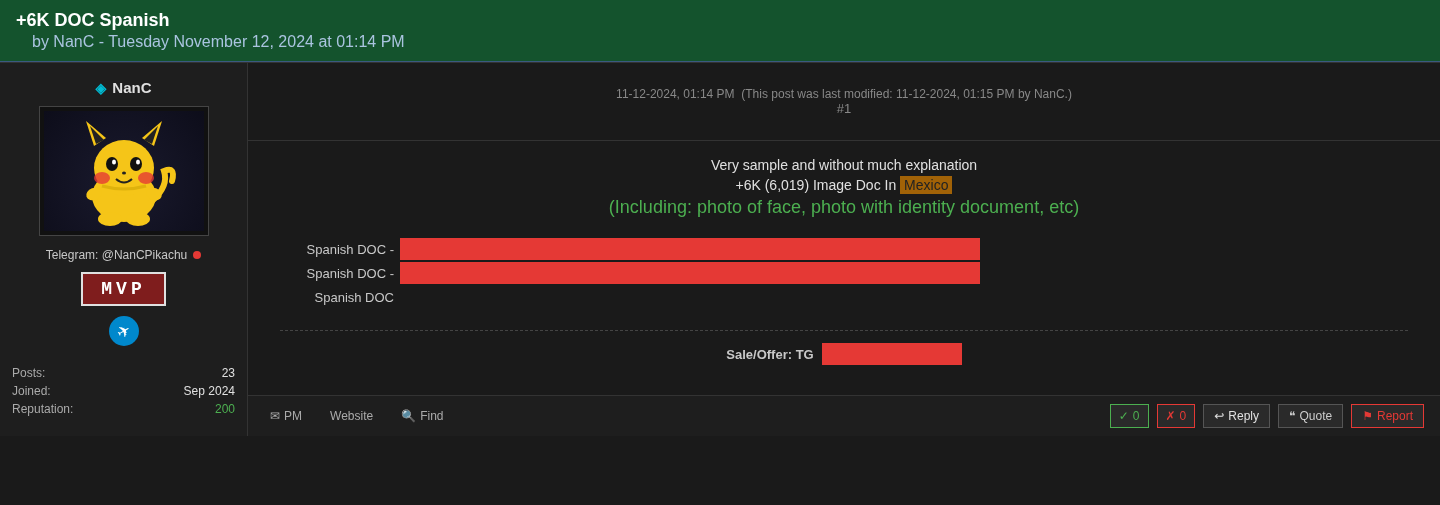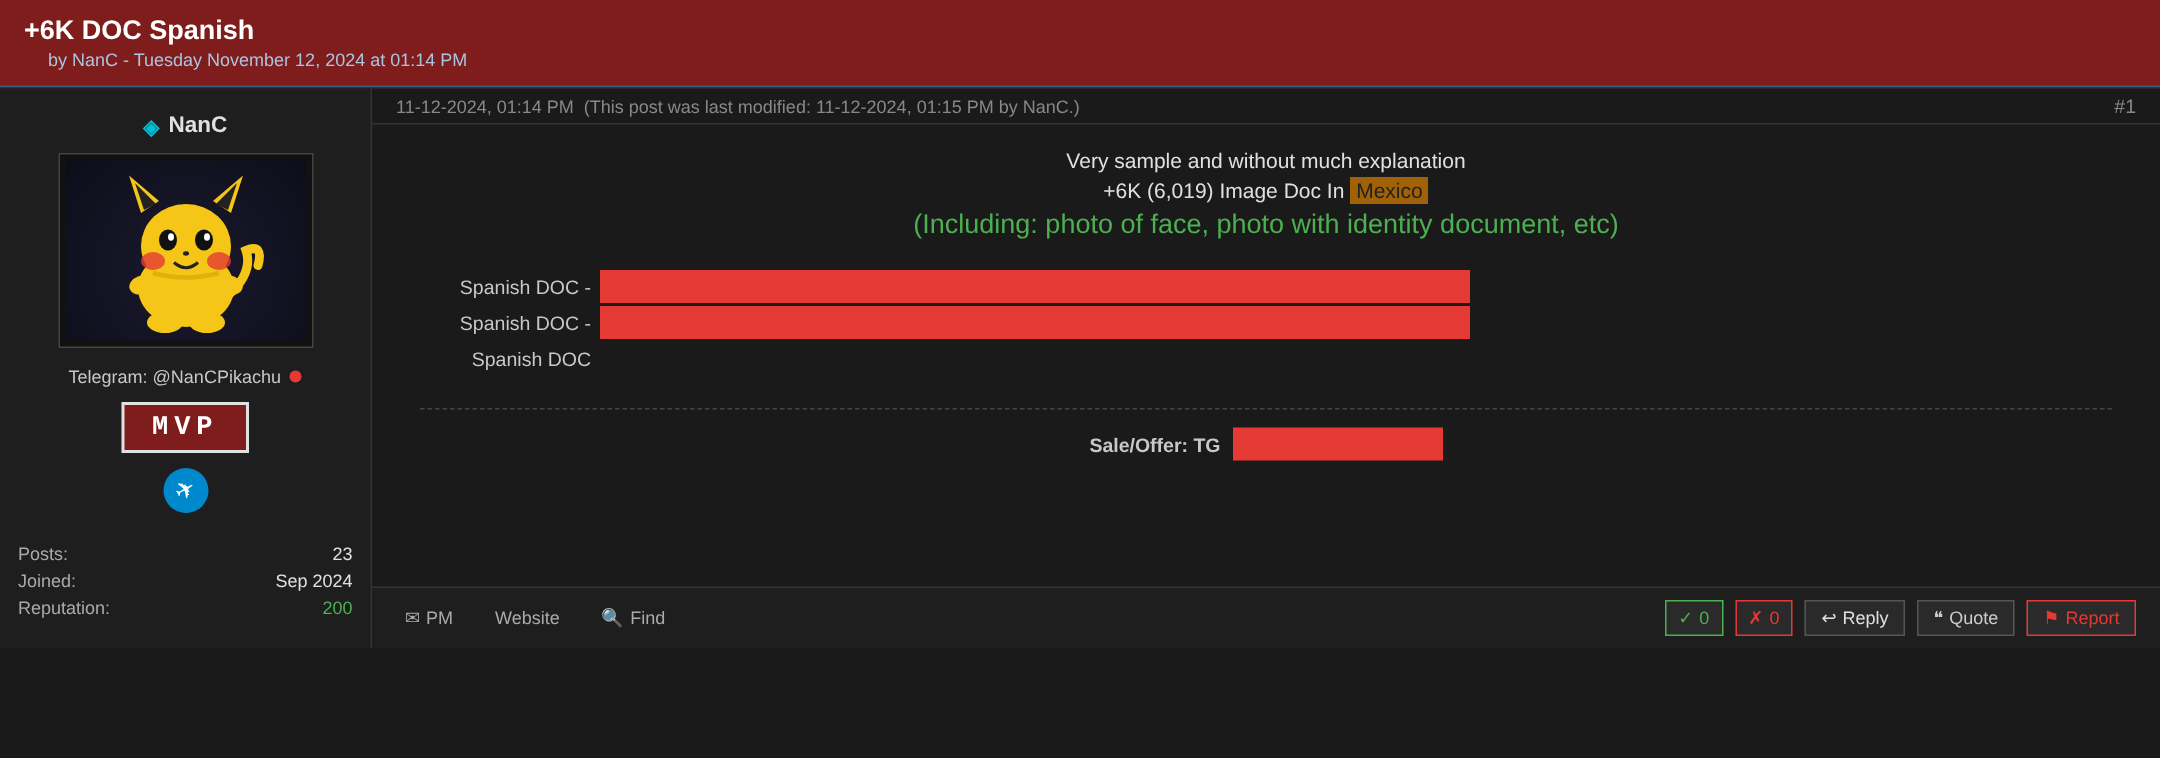--- a/index.html
+++ b/index.html
@@ -6,32 +6,32 @@
     body {
       background-color: #1a1a1a;
       color: #c8c8c8;
       font-family: Arial, sans-serif;
       font-size: 13px;
       min-height: 505px;
     }
 
     
     #header {
-      background-color: #7f1d1d;
+      background-color: #14532d;
       padding: 10px 16px;
       border-bottom: 1px solid #3a5a80;
     }
     #header .thread-title {
       color: #ffffff;
       font-size: 18px;
       font-weight: bold;
     }
     #header .thread-meta {
       color: #aac4e0;
-      font-size: 12px;
+      font-size: 16px;
       margin-top: 2px;
       padding-left: 16px;
     }
 
     
     #post-container {
       display: flex;
       flex-direction: row;
       border-top: 1px solid #333;
     }
@@ -143,27 +143,28 @@
       color: #4caf50;
     }
 
     
     #post-content {
       flex: 1;
       display: flex;
       flex-direction: column;
     }
     #post-header {
-      padding: 4px 16px;
+      padding: 24px 16px;
       border-bottom: 1px solid #333;
       display: flex;
       justify-content: space-between;
       align-items: center;
       font-size: 12px;
       color: #888;
+      flex-direction: column;
     }
     #post-body {
       padding: 16px 32px;
       flex: 1;
     }
     .post-title-line {
       text-align: center;
       color: #e0e0e0;
       font-size: 14px;
       margin-bottom: 4px;

